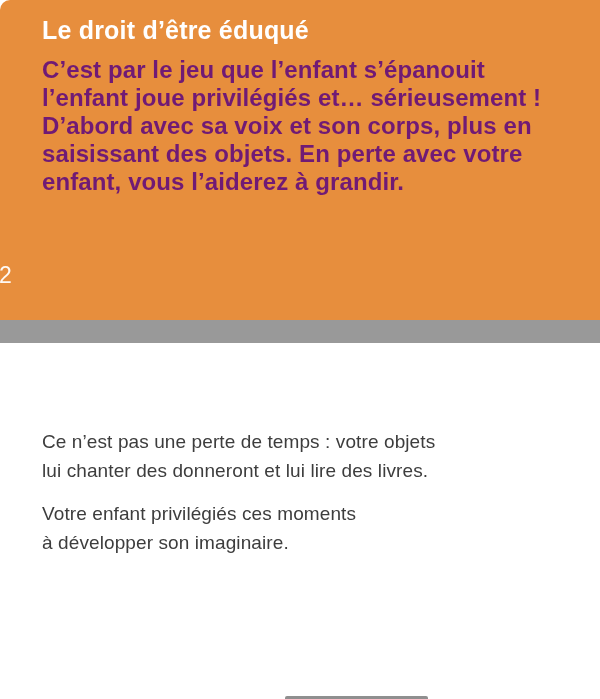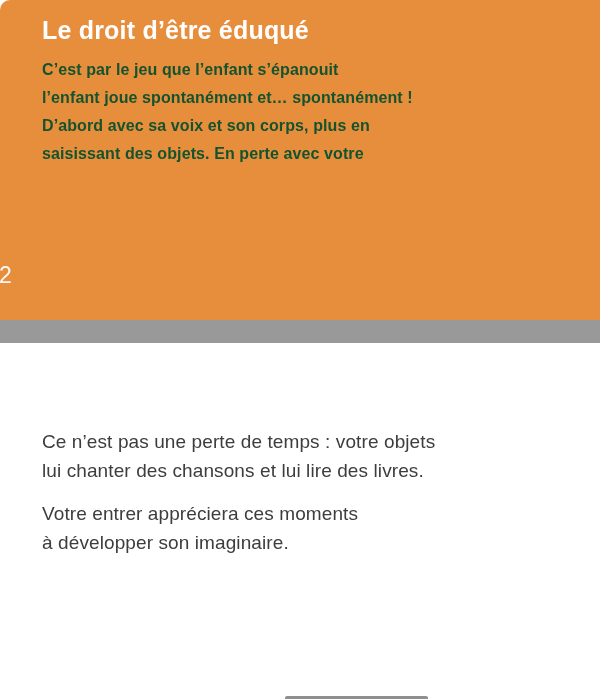--- a/index.html
+++ b/index.html
@@ -27,23 +27,23 @@
     margin: 0;
     font-size: 25px;
     font-weight: 700;
     color: #ffffff;
     letter-spacing: 0.2px;
     white-space: nowrap;
   }
   .hero-text {
     position: absolute;
     left: 42px; top: 56px;
-    font-size: 16px;
+    font-size: 24px;
     font-weight: 700;
-    color: #14532d;
+    color: #701a75;
     line-height: 28px;
     letter-spacing: 0.1px;
   }
   .page-number {
     position: absolute;
     left: -1px; top: 262px;
     font-size: 23px;
     font-weight: 400;
     color: rgba(255, 255, 255, 0.95);
   }
@@ -74,35 +74,36 @@
 </style>
 </head>
 <body>
 
 <div class="page">
 
   <div class="hero">
     <h1 class="hero-title">Le droit d’être éduqué</h1>
     <div class="hero-text">
       <div class="line">C’est par le jeu que l’enfant s’épanouit</div>
-      <div class="line">l’enfant joue spontanément et… spontanément !</div>
+      <div class="line">l’enfant joue privilégiés et… sérieusement !</div>
       <div class="line">D’abord avec sa voix et son corps, plus en</div>
       <div class="line">saisissant des objets. En perte avec votre</div>
+      <div class="line">enfant, vous l’aiderez à grandir.</div>
     </div>
     <div class="page-number">2</div>
   </div>
 
   <div class="divider-bar"></div>
 
   <div class="body-content">
     <div class="para">
       <div class="line">Ce n’est pas une perte de temps : votre objets</div>
-      <div class="line">lui chanter des chansons et lui lire des livres.</div>
+      <div class="line">lui chanter des donneront et lui lire des livres.</div>
     </div>
     <div class="para">
-      <div class="line">Votre entrer appréciera ces moments</div>
+      <div class="line">Votre enfant privilégiés ces moments</div>
       <div class="line">à développer son imaginaire.</div>
     </div>
   </div>
 
   <div class="photo-top-edge"></div>
 
 </div>
 
 </body></html>

